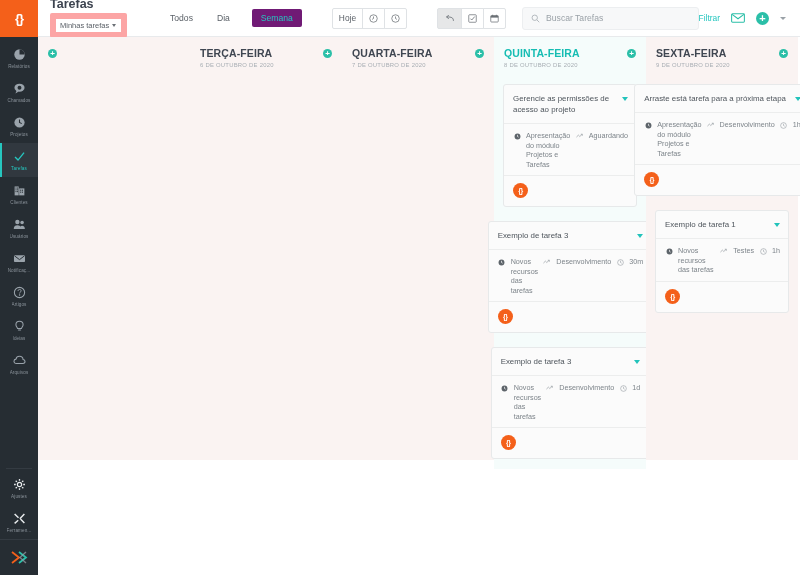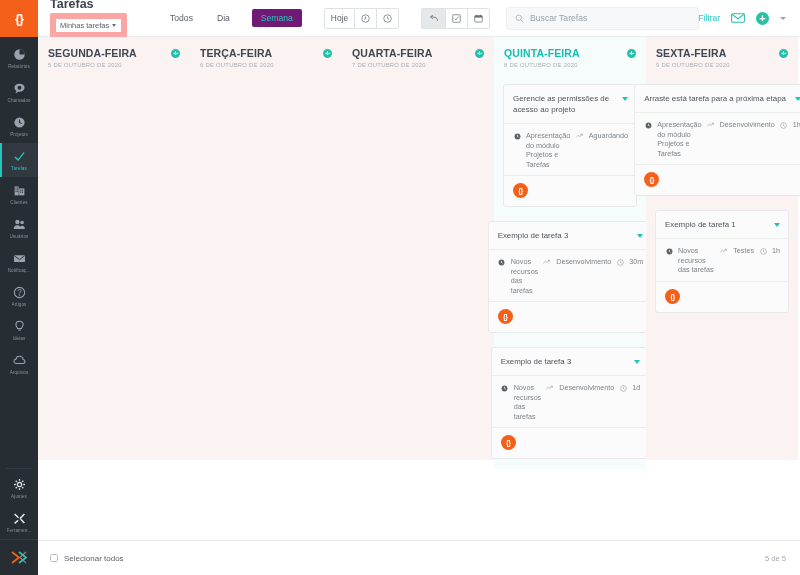--- a/index.html
+++ b/index.html
@@ -76,21 +76,21 @@
   .view-tab { font-size: 8.6px; color: #5b6168; cursor: pointer; padding: 4px 2px; }
   .view-tab.active { color: #26c6bf; background: #701a75; padding: 4px 9px; border-radius: 2px; }
 
   .btn-group { display: flex; margin-left: 18px; }
   .tb-btn {
     height: 21px; min-width: 22px; padding: 0 6px;
     border: 1px solid #dfe2e5; background: #fff;
     display: flex; align-items: center; justify-content: center;
     font-size: 8.4px; color: #5b6168; cursor: pointer; margin-left: -1px;
   }
-  .tb-btn:first-child { margin-left: 4px; border-radius: 2px 0 0 2px; }
+  .tb-btn:first-child { margin-left: 12px; border-radius: 2px 0 0 2px; }
   .tb-btn:last-child { border-radius: 0 2px 2px 0; }
   .tb-btn.pressed { background: #e6e7e8; }
   .tb-btn svg { display: block; }
 
   .search-wrap {
     margin-left: 16px; flex: 1 1 auto; max-width: 196px;
     height: 23px; background: #f7f8f9; border: 1px solid #eceef0; border-radius: 3px;
     display: flex; align-items: center; padding: 0 8px; gap: 6px;
   }
   .search-wrap input {
@@ -385,24 +385,20 @@
             </svg>
         </span>
         <span class="plus-circle">+</span>
         <span class="caret-sm"></span>
       </div>
     </div>
 
     <div class="board" id="board">
         <div class="col">
     <div class="col-head">
-      <div>
-        <div class="col-name">SEGUNDA-FEIRA</div>
-        <div class="col-date">5 DE OUTUBRO DE 2020</div>
-      </div>
       <div class="col-add">+</div>
     </div>
     <div class="col-body"></div>
         </div>
         <div class="col">
     <div class="col-head">
       <div>
         <div class="col-name">TERÇA-FEIRA</div>
         <div class="col-date">6 DE OUTUBRO DE 2020</div>
       </div>
@@ -623,22 +619,15 @@
       </div>
         </div>
         <div class="card-foot">
           <div class="avatar">{}</div>
         </div>
       </div>
           </div>
         </div>
       </div>
 
-    <div class="footer">
-      <div class="sel-all">
-        <span class="chk"></span>
-        <span class="sel-all-label">Selecionar todos</span>
-      </div>
-      <span class="count">5 de 5</span>
-    </div>
 
   </div>
 </div>
 
 </body></html>

